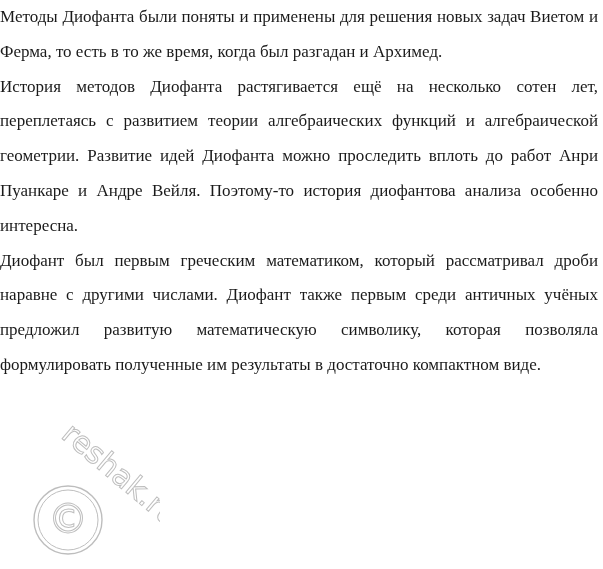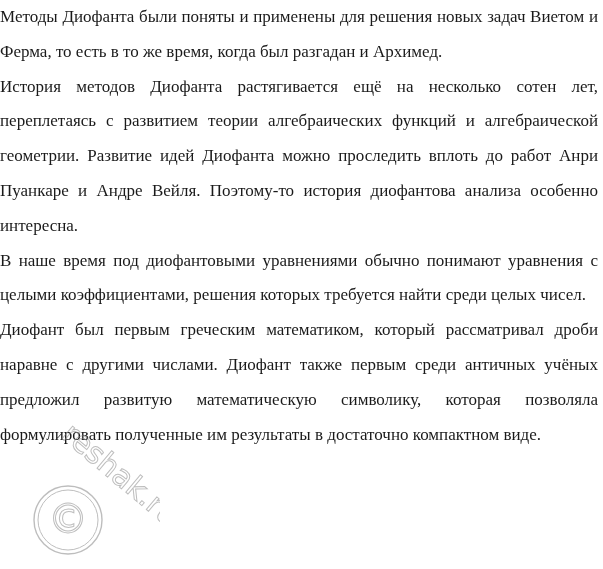--- a/index.html
+++ b/index.html
@@ -39,21 +39,20 @@
       pointer-events: none;
       opacity: 0.55;
     }
   </style>
 </head>
 <body>
 
 <div class="page">
   <p class="para">Методы Диофанта были поняты и применены для решения новых задач Виетом и Ферма, то есть в то же время, когда был разгадан и Архимед.</p>
   <p class="para">История методов Диофанта растягивается ещё на несколько сотен лет, переплетаясь с развитием теории алгебраических функций и алгебраической геометрии. Развитие идей Диофанта можно проследить вплоть до работ Анри Пуанкаре и Андре Вейля. Поэтому-то история диофантова анализа особенно интересна.</p>
-  <p class="para">В наше время под диофантовыми уравнениями обычно понимают уравнения с целыми коэффициентами, решения которых требуется найти среди целых чисел.</p>
   <p class="para">Диофант был первым греческим математиком, который рассматривал дроби наравне с другими числами. Диофант также первым среди античных учёных предложил развитую математическую символику, которая позволяла формулировать полученные им результаты в достаточно компактном виде.</p>
 </div>
 
 <div class="watermark">
   <svg width="140" height="150" viewBox="0 0 140 150">
     <circle cx="48" cy="105" r="34" fill="none" stroke="#888" stroke-width="1.4"></circle>
     <circle cx="48" cy="105" r="30" fill="none" stroke="#888" stroke-width="1"></circle>
     <text x="48" y="118" text-anchor="middle" font-family="DejaVu Sans, sans-serif" font-size="40" fill="none" stroke="#888" stroke-width="1">©</text>
     <text x="0" y="0" transform="translate(40,22) rotate(40)" font-family="DejaVu Sans, sans-serif" font-size="30" fill="none" stroke="#888" stroke-width="1">reshak.ru</text>
   </svg>

